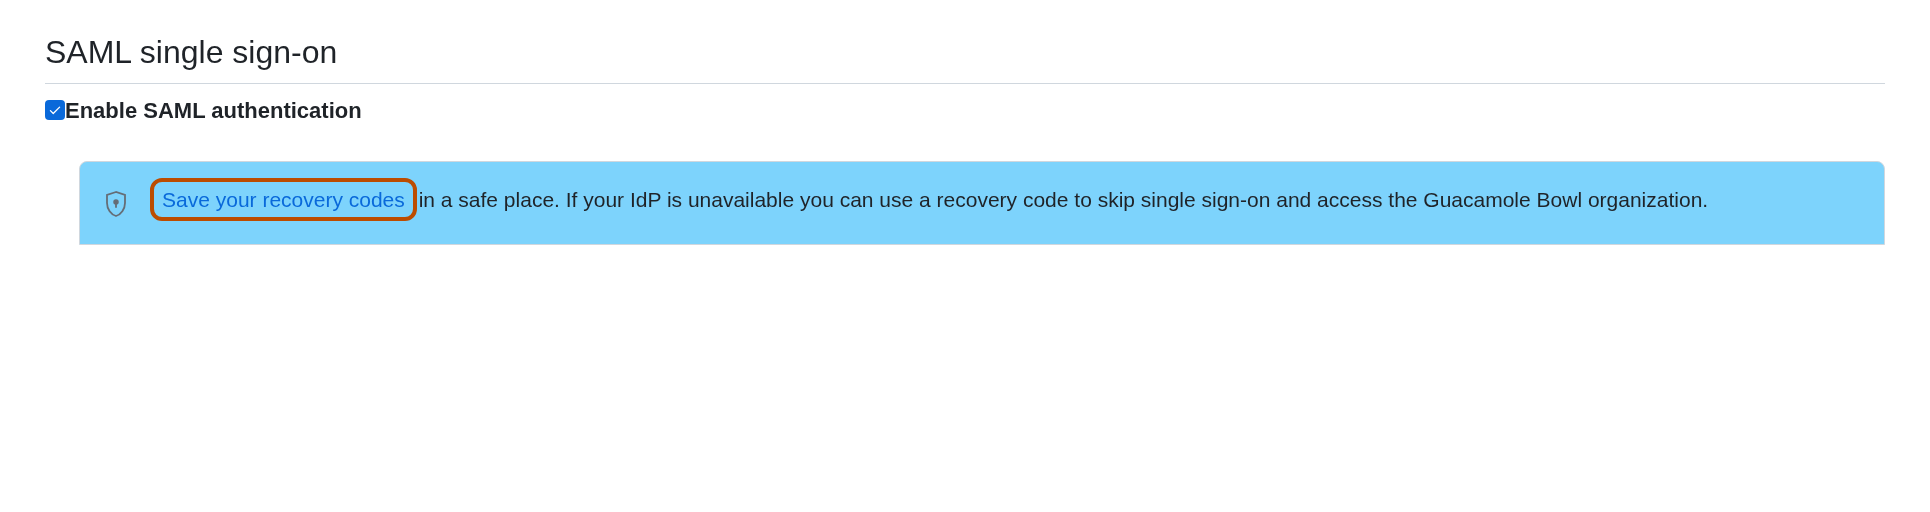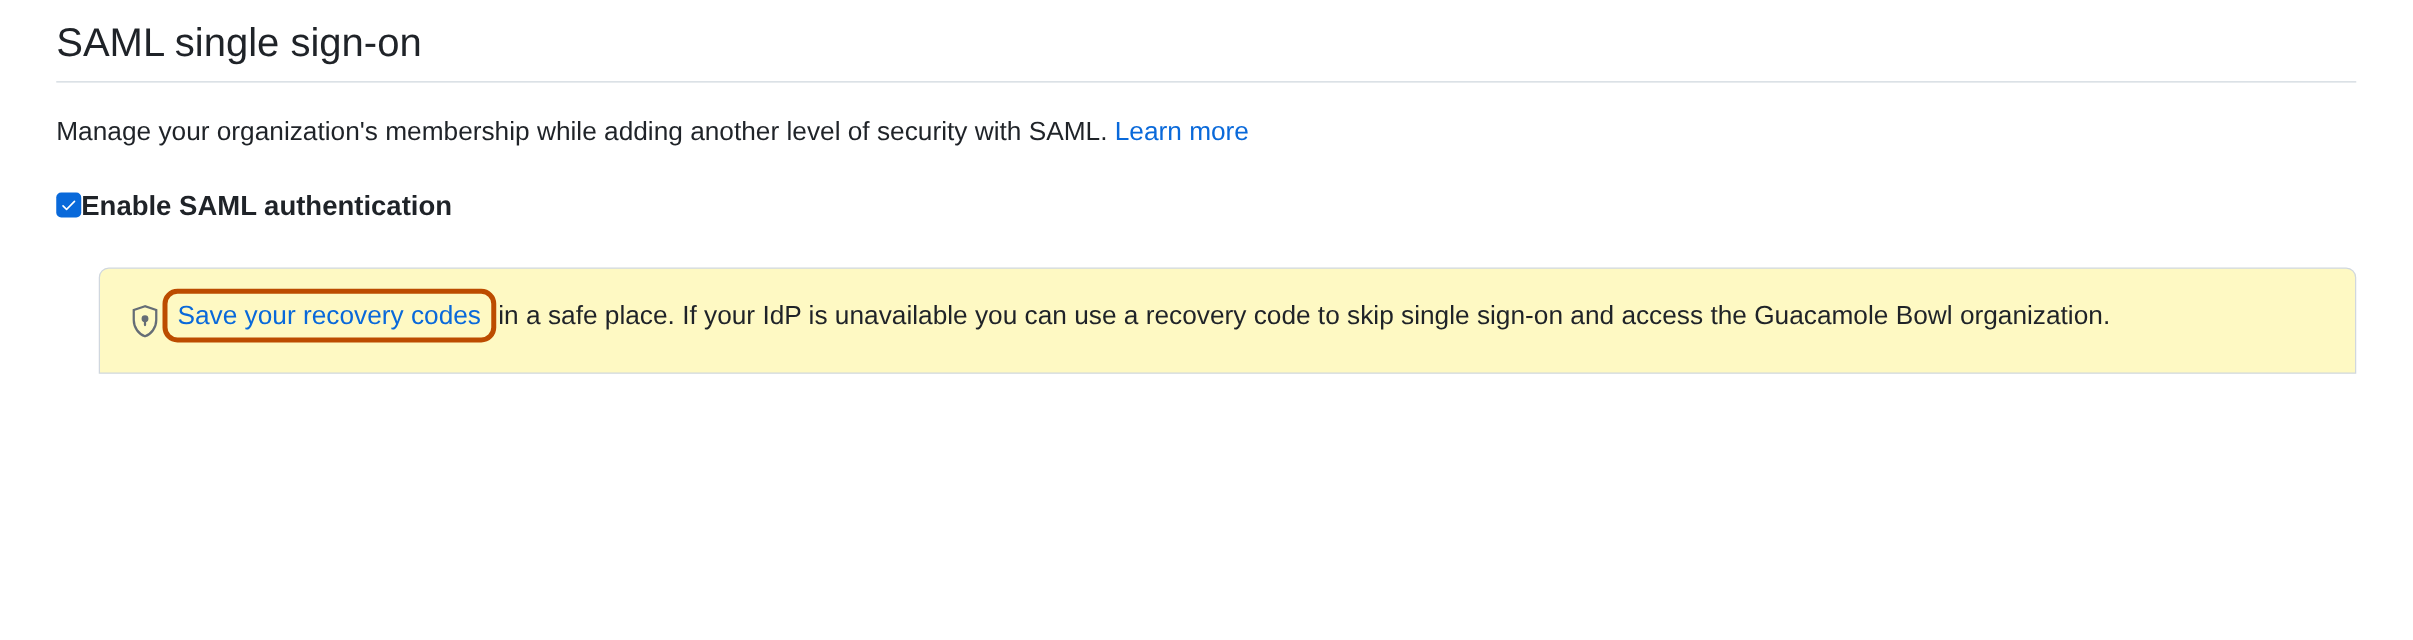--- a/index.html
+++ b/index.html
@@ -4,21 +4,21 @@
   <style>
     * { box-sizing: border-box; }
     body {
       font-family: -apple-system, BlinkMacSystemFont, "Segoe UI", Helvetica, Arial, sans-serif;
       margin: 0;
       padding: 0;
       color: #1f2328;
       background: #ffffff;
     }
     .container {
-      padding: 16px 45px;
+      padding: 34px 45px;
       max-width: 1930px;
     }
     .section-header {
       font-size: 32px;
       font-weight: 400;
       margin: 0 0 12px 0;
       padding-bottom: 12px;
       border-bottom: 1px solid #d0d7de;
       color: #1f2328;
     }
@@ -64,28 +64,28 @@
     }
     .checkbox-sub {
       font-size: 21px;
       color: #656d76;
       margin-top: 4px;
       line-height: 1.5;
     }
     .flash-box {
       margin-left: 34px;
       margin-top: 34px;
-      background: #fef9c3;
+      background: #7dd3fc;
       border: 1px solid #d0d7de;
       border-radius: 8px 8px 0 0;
       border-bottom: 1px solid #d0d7de;
       padding: 22px 24px;
       display: flex;
       align-items: flex-start;
-      gap: 12px;
+      gap: 32px;
     }
     .shield-icon {
       flex-shrink: 0;
       margin-top: 6px;
       color: #656d76;
     }
     .shield-icon svg {
       width: 24px;
       height: 28px;
       fill: none;
@@ -107,23 +107,20 @@
       margin-left: -10px;
       margin-right: -4px;
     }
   </style>
 </head>
 <body>
 
 <div class="container">
   <h2 class="section-header">SAML single sign-on</h2>
 
-  <p class="section-desc">
-    <span>Manage your organization's membership while adding another level of security with SAML. </span><a href="#" class="link">Learn more</a>
-  </p>
 
   <div class="checkbox-row">
     <span class="checkbox">
       <svg viewBox="0 0 16 16">
           <path d="M13.78 4.22a.75.75 0 010 1.06l-7.25 7.25a.75.75 0 01-1.06 0L2.22 9.28a.75.75 0 011.06-1.06L6 10.94l6.72-6.72a.75.75 0 011.06 0z"></path>
         </svg>
     </span>
     <div class="checkbox-content">
       <div class="checkbox-label">Enable SAML authentication</div>
     </div>

